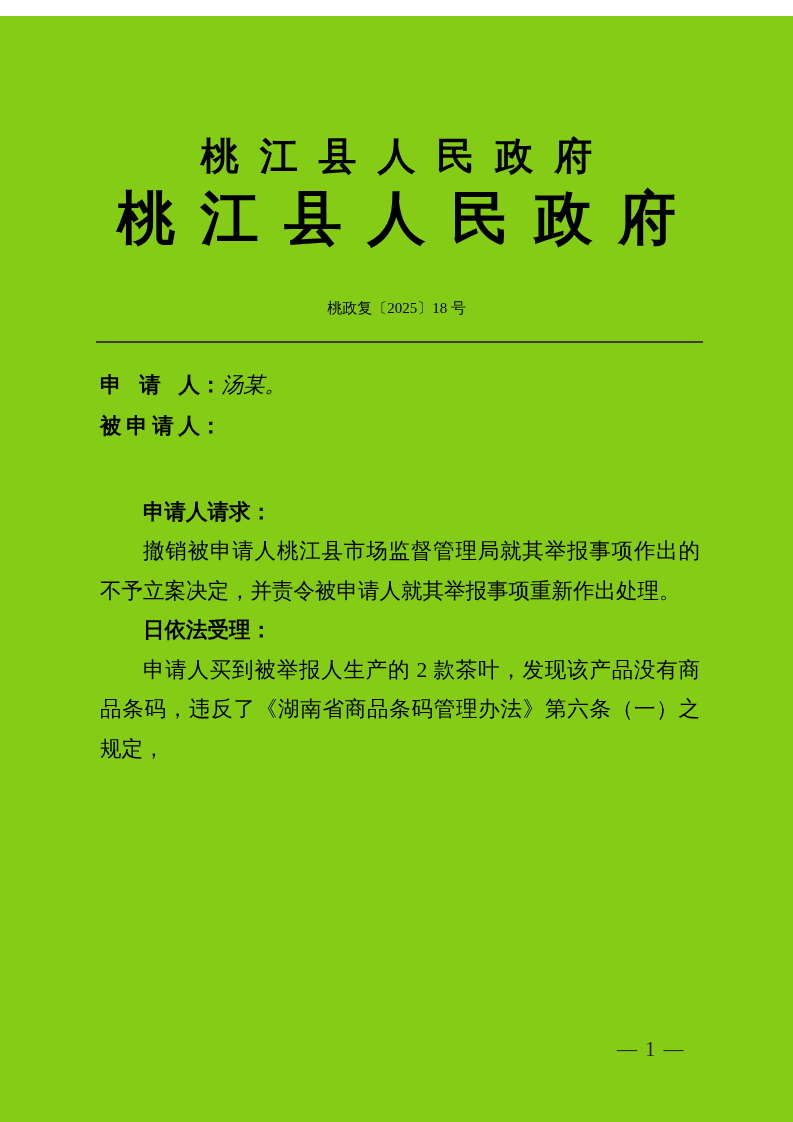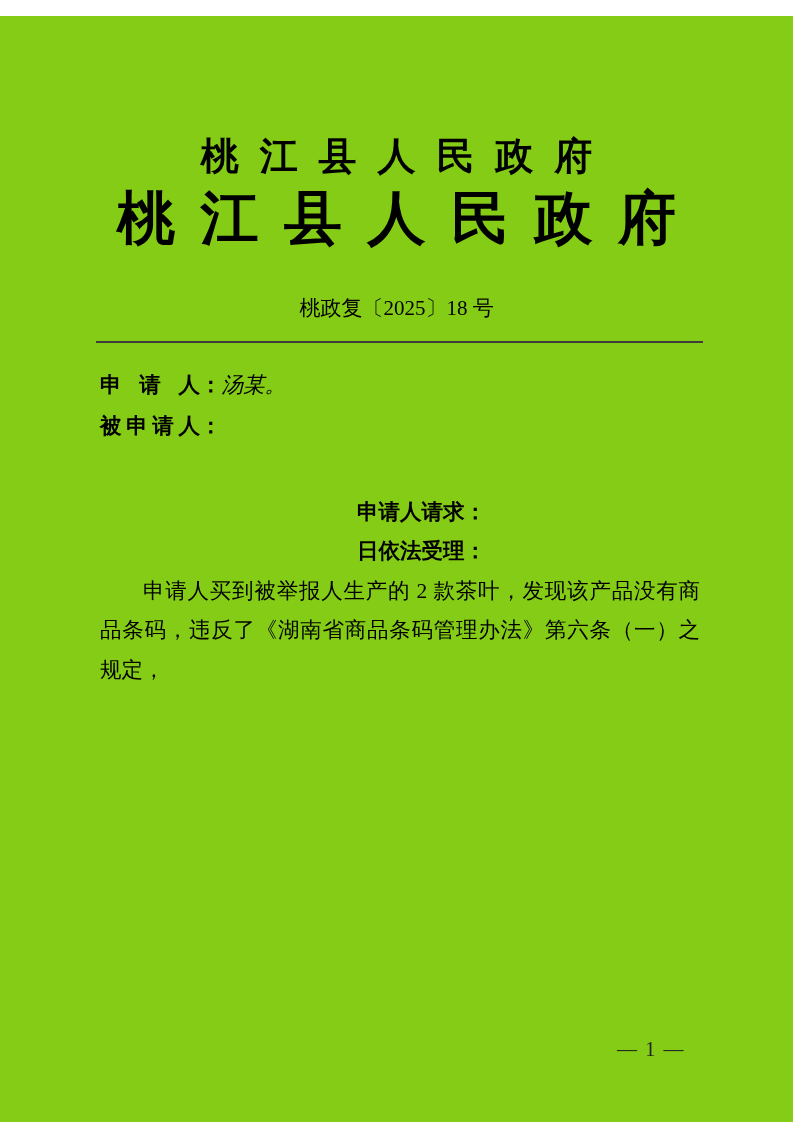--- a/index.html
+++ b/index.html
@@ -32,21 +32,21 @@
     font-weight: 700;
     font-size: 58px;
     line-height: 1.05;
     letter-spacing: 0.44em;
     padding-left: 0.44em;
     white-space: nowrap;
   }
   .doc-number {
     margin-top: 44px;
     text-align: center;
-    font-size: 21px;
+    font-size: 15px;
     line-height: 30px;
   }
   .header-rule {
     border: none;
     height: 2px;
     background: #3d3d3d;
     margin: 18px 90px 0 96px;
   }
   .parties {
     margin: 22px 92px 0 100px;
@@ -83,21 +83,20 @@
     line-height: 39.5px;
     text-align: justify;
     text-indent: 2em;
   }
   .body-heading {
     font-size: 21.5px;
     line-height: 39.5px;
     font-family: "Liberation Sans", "DejaVu Sans", sans-serif;
     font-weight: 700;
     text-indent: 2em;
-    text-align: center;
   }
   .page-number {
     position: absolute;
     top: 1022px;
     right: 108px;
     font-size: 20px;
     line-height: 22px;
     color: #222222;
     letter-spacing: 0.08em;
   }
@@ -132,19 +131,20 @@
           <span>申</span>
           <span>请</span>
           <span>人</span>
         </span>
     <span class="party-colon">：</span>
   </div>
 </div>
 
   <div class="doc-body">
       <p class="body-heading">申请人请求：</p>
+      <p class="body-para">撤销被申请人桃江县市场监督管理局就其举报事项作出的不予立案决定，并责令被申请人就其举报事项重新作出处理。</p>
       <p class="body-heading">日依法受理：</p>
       <p class="body-para">申请人买到被举报人生产的 2 款茶叶，发现该产品没有商品条码，违反了《湖南省商品条码管理办法》第六条（一）之规定，</p>
     </div>
 
   <div class="page-number">— 1 —</div>
 
 </div>
 
 </body></html>

